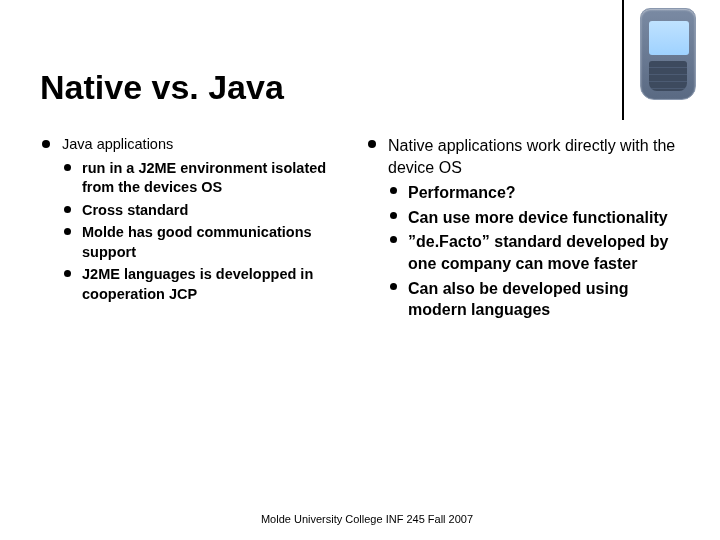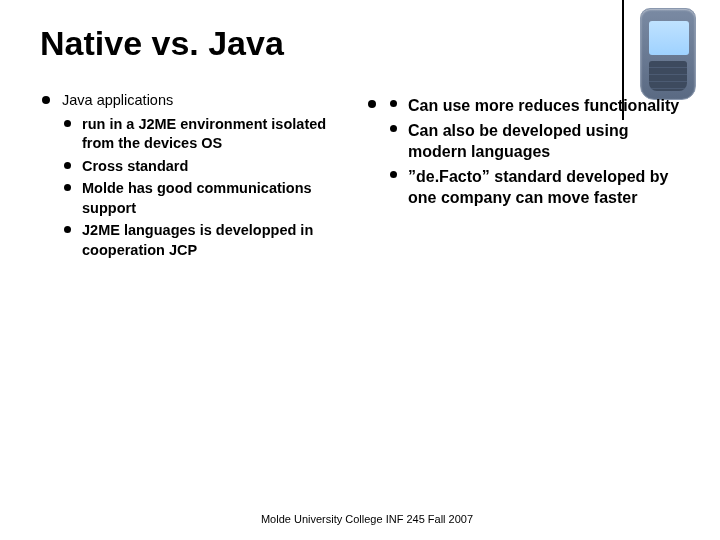--- a/index.html
+++ b/index.html
@@ -21,21 +21,21 @@
   .phone::after {
     content: ""; position: absolute; top: 52px; left: 8px; right: 8px; bottom: 8px;
     background:
       repeating-linear-gradient(to bottom, #3d4a5e 0 6px, #4c5b73 6px 7px),
       #3d4a5e;
     border-radius: 3px 3px 8px 8px;
   }
   .divider {
     position: absolute; top: 0; right: 96px; width: 2px; height: 120px; background: #000;
   }
-  .title { font-size: 34px; font-weight: bold; margin-bottom: 28px; }
+  .title { font-size: 34px; font-weight: bold; margin-top: 44px; margin-bottom: 28px; }
   .cols { display: flex; gap: 12px; }
   .col { flex: 1 1 50%; font-size: 14.5px; line-height: 1.35; }
   .col.right { font-size: 16px; }
   ul.top { list-style: none; padding-left: 0; }
   ul.top > li { position: relative; padding-left: 22px; }
   ul.top > li::before {
     content: ""; position: absolute; left: 2px; top: 5px;
     width: 8px; height: 8px; background: #000; border-radius: 50%;
   }
   ul.sub { list-style: none; margin-top: 4px; padding-left: 0; }
@@ -70,24 +70,26 @@
             <li>Molde has good communications support</li>
             <li>J2ME languages is developped in cooperation JCP</li>
           </ul>
         </li>
       </ul>
     </div>
 
     <div class="col right">
       <ul class="top">
         <li>
+          <span>Native applications work directly with the device OS</span>
           <ul class="sub">
-            <li>Can use more reduces functionality</li>
+            <li>Performance?</li>
+            <li>Can use more device functionality</li>
+            <li>”de.Facto” standard developed by one company can move faster</li>
             <li>Can also be developed using modern languages</li>
-            <li>”de.Facto” standard developed by one company can move faster</li>
           </ul>
         </li>
       </ul>
     </div>
 
   </div>
 
   <div class="footer">
     <div>Molde University College INF 245 Fall 2007</div>
   </div>

